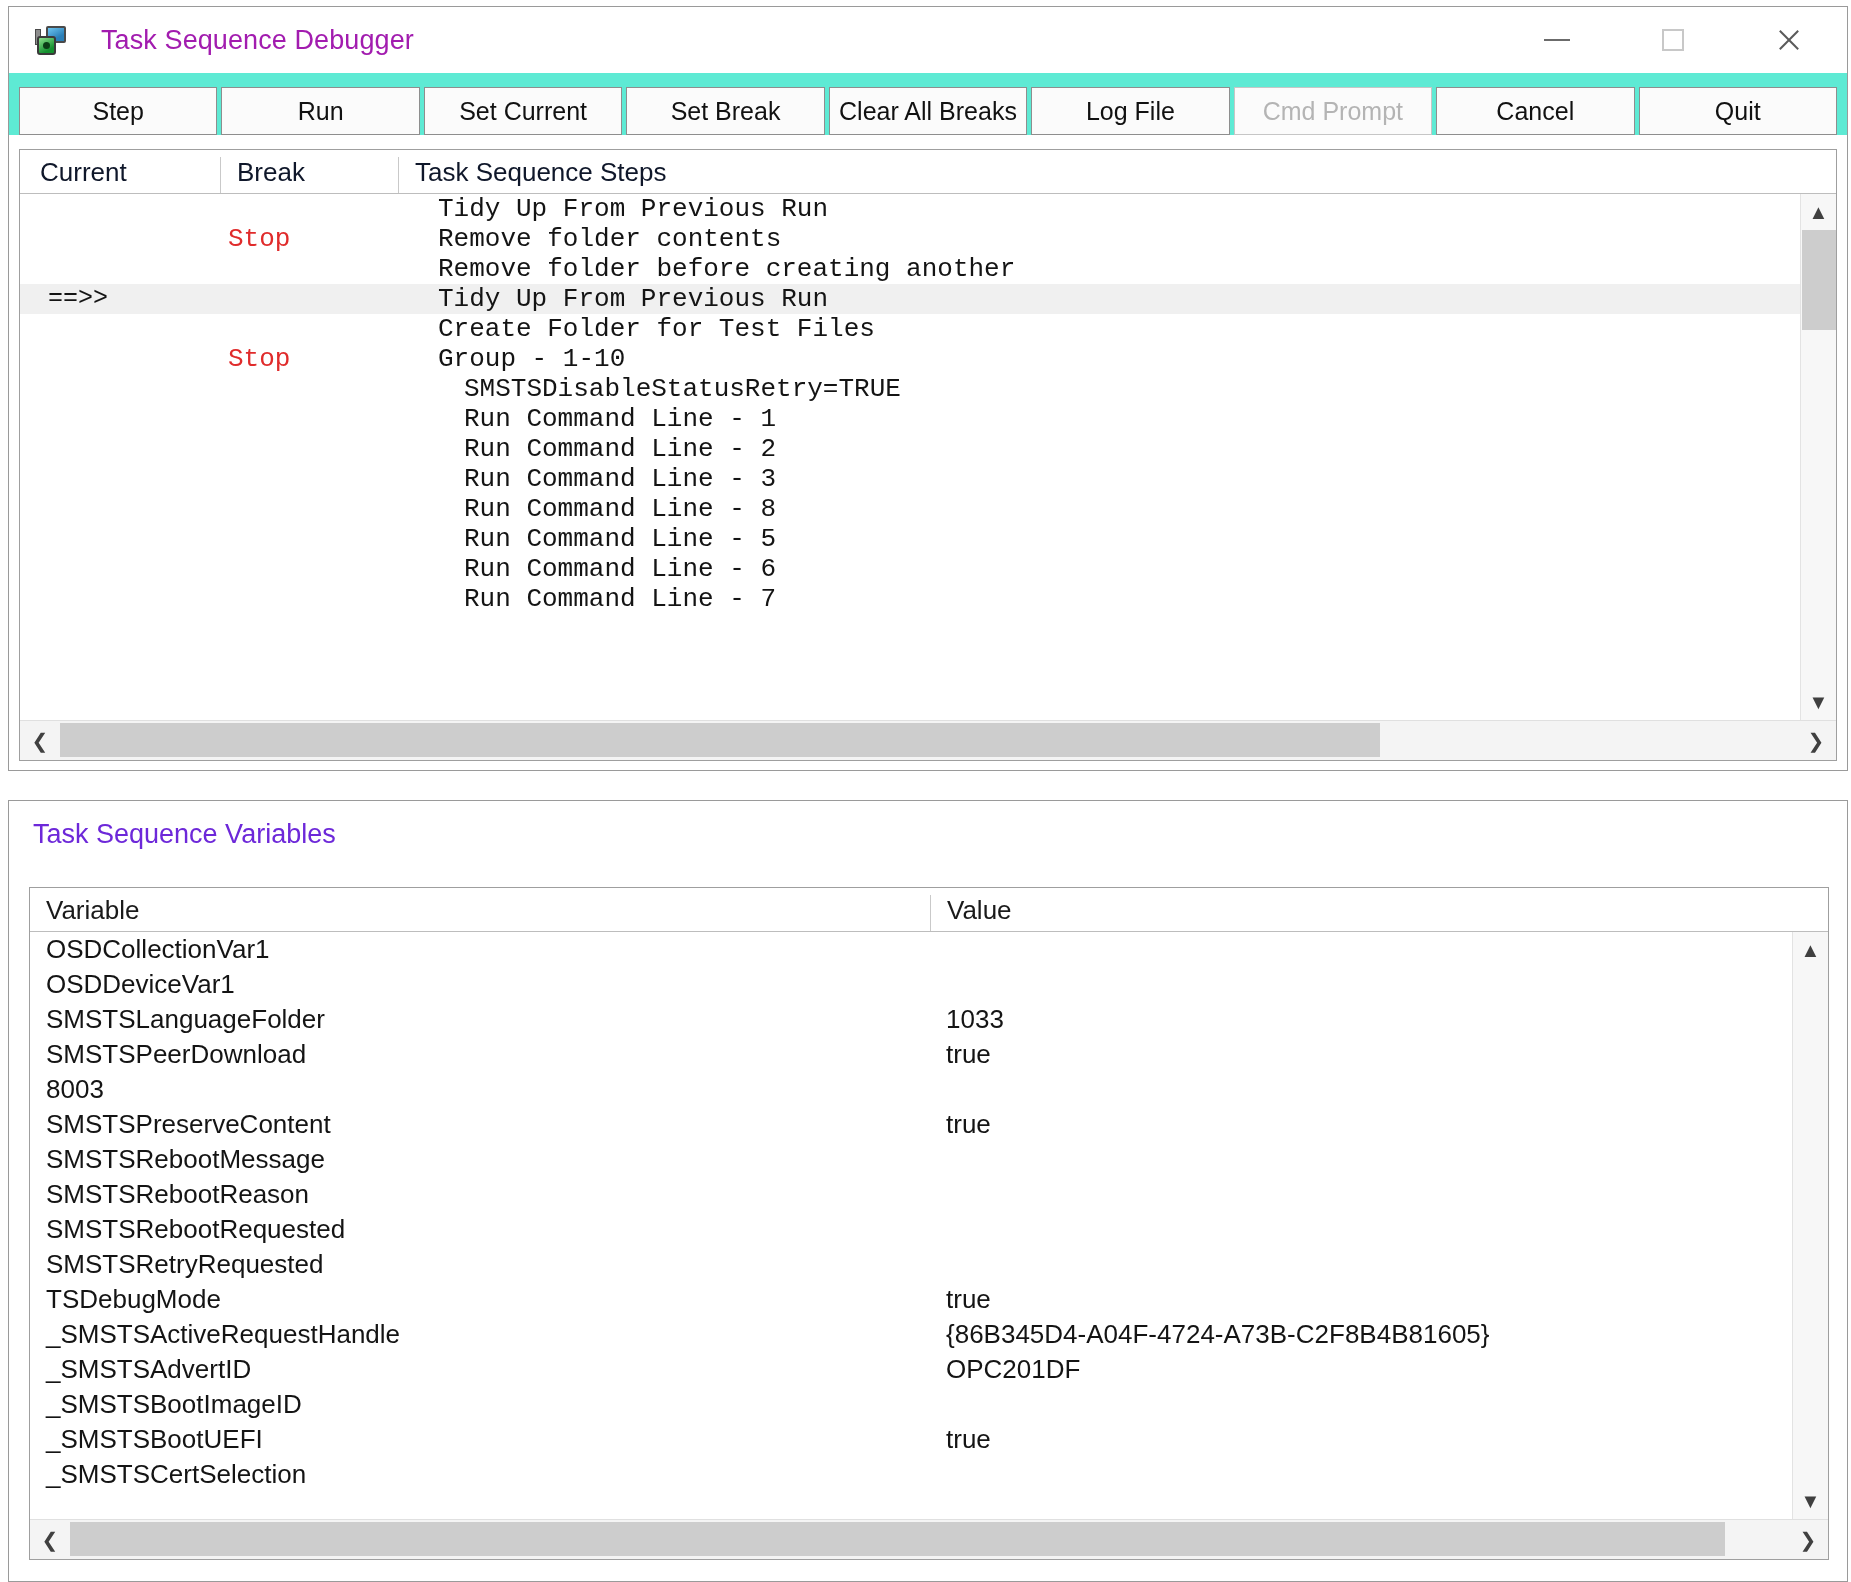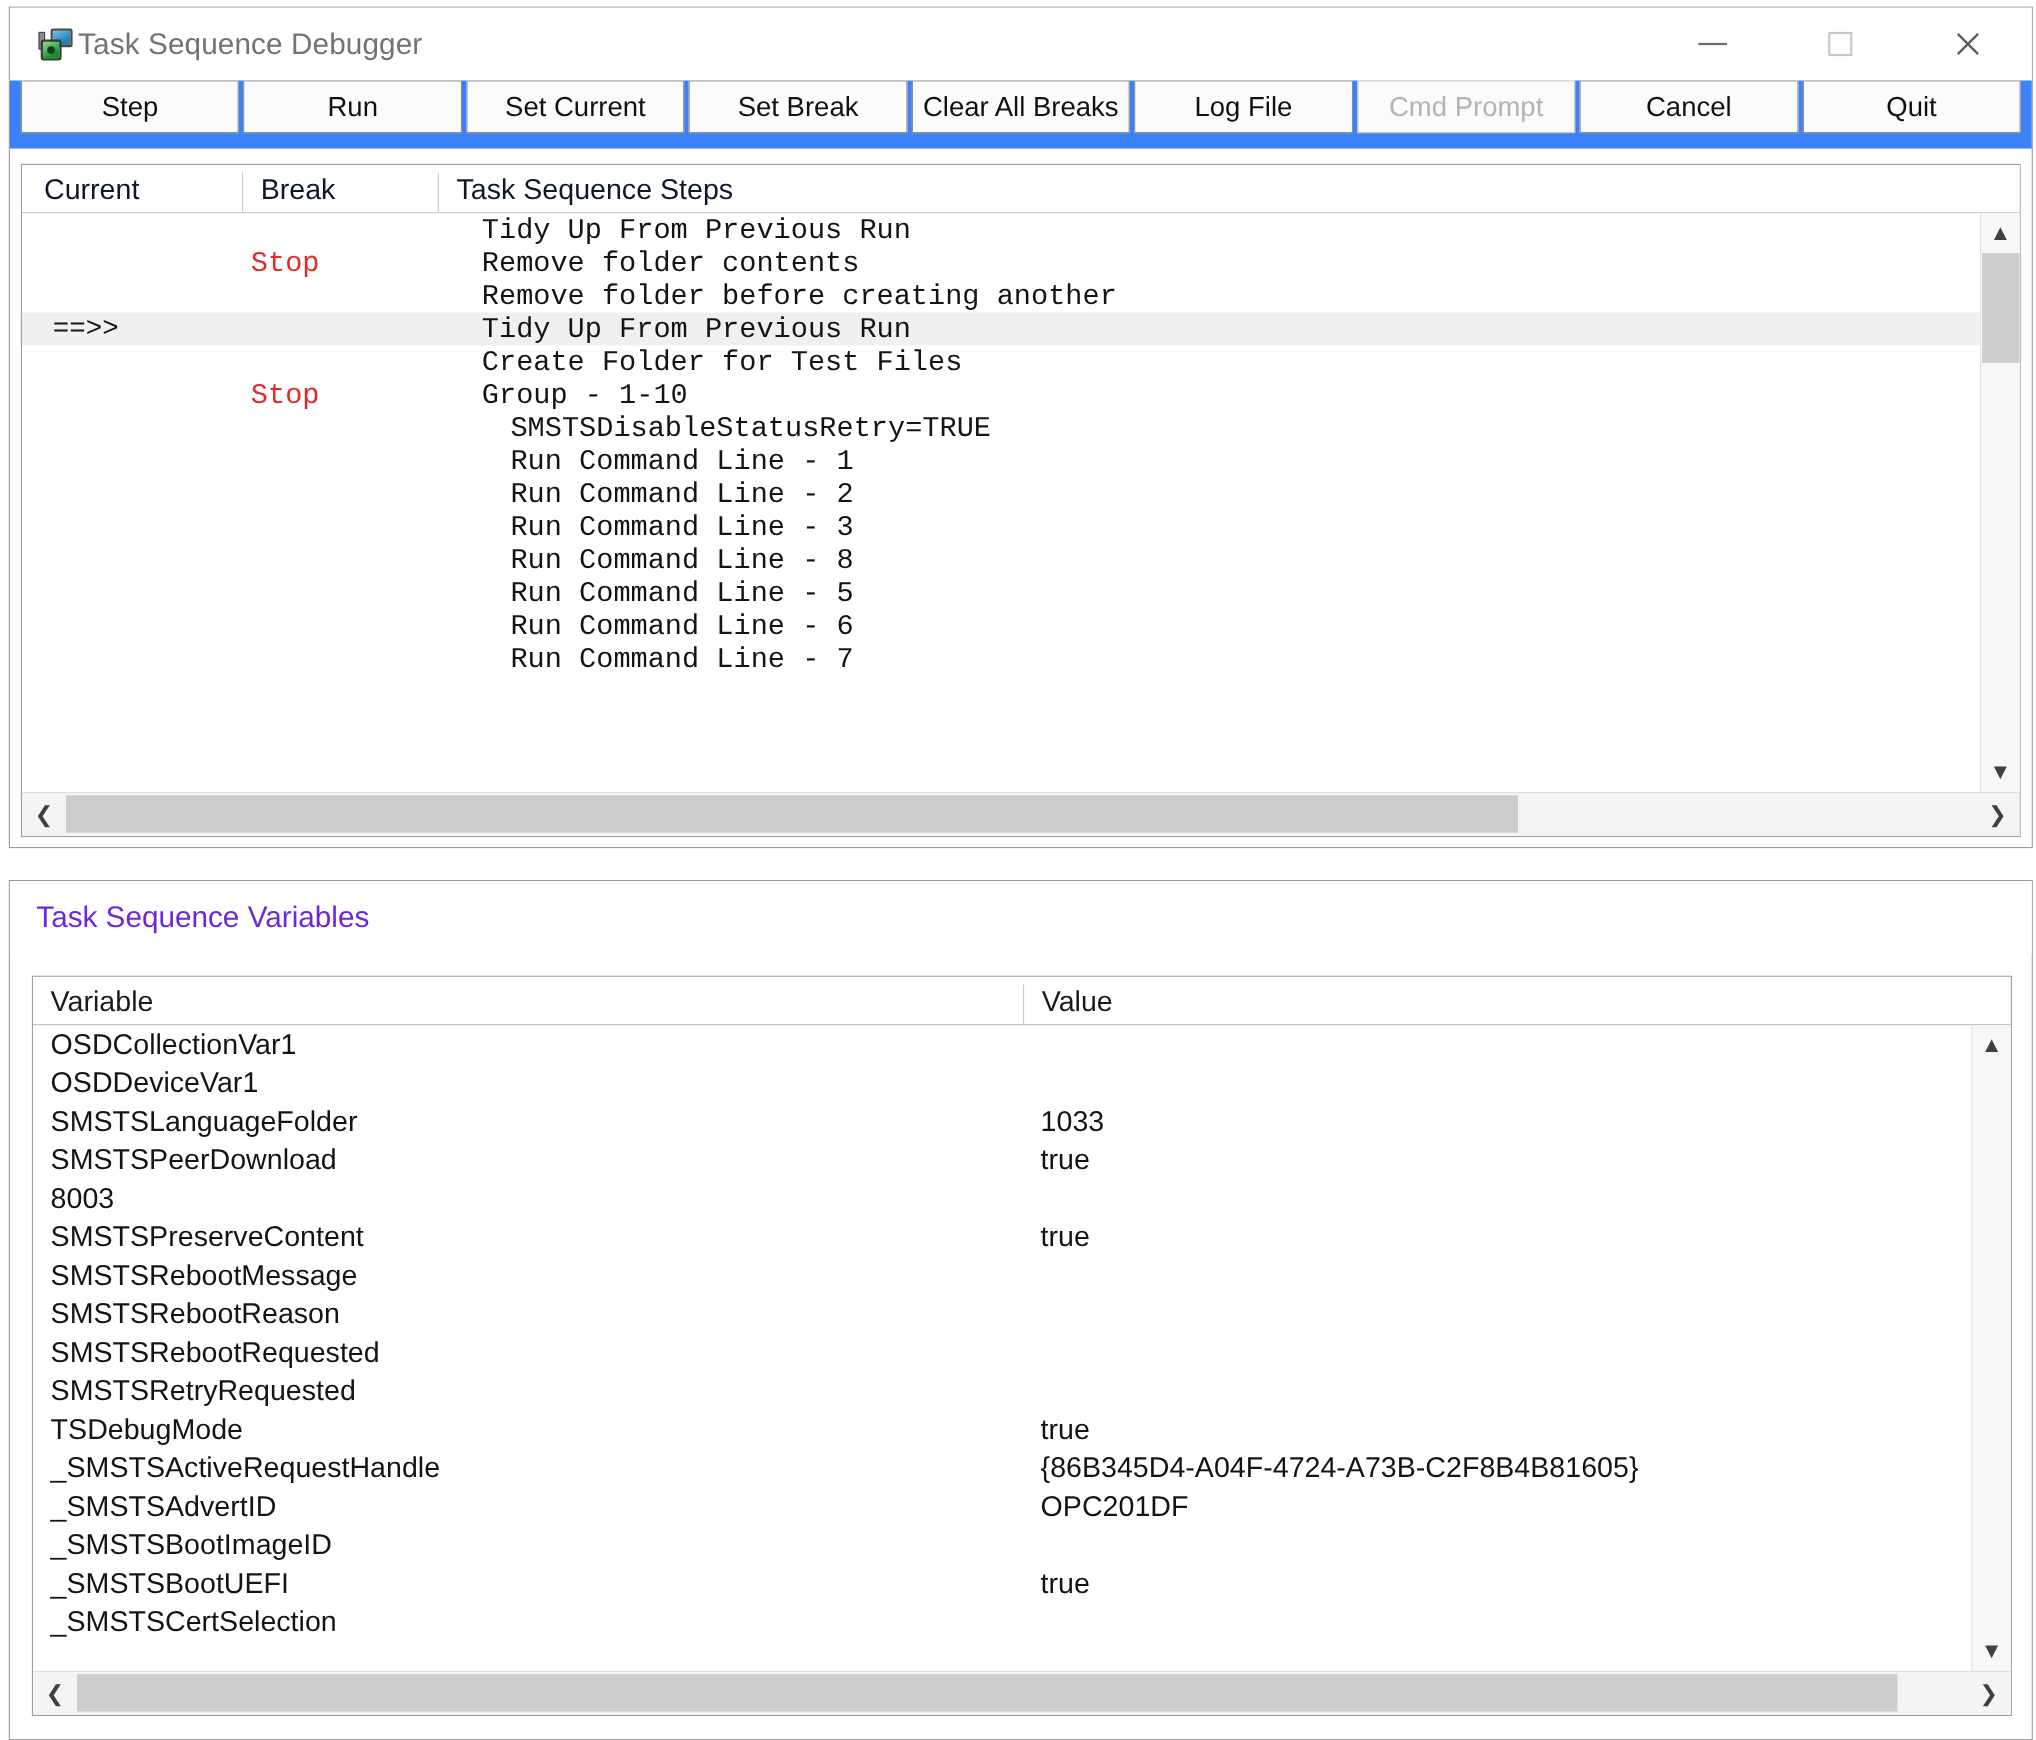--- a/index.html
+++ b/index.html
@@ -56,23 +56,23 @@
     background: #0b3d16;
     border-radius: 50%;
   }
   .app-icon .stick {
     position: absolute; left: 0px; top: 6px;
     width: 6px; height: 16px;
     background: #8d8d8d;
     border: 1px solid #4a4a4a;
   }
   .title-text {
-    margin-left: 2px;
+    margin-left: 32px;
     font-size: 27px;
-    color: #737373;
+    color: #a21caf;
     letter-spacing: 0.1px;
     white-space: nowrap;
   }
   .win-controls {
     position: absolute;
     right: 0; top: 0;
     height: 66px;
     display: flex;
     align-items: stretch;
   }
@@ -100,23 +100,23 @@
     background: #5a5a5a;
   }
   .glyph-close::before { transform: rotate(45deg); }
   .glyph-close::after  { transform: rotate(-45deg); }
 
   
   .toolbar {
     height: 62px;
     padding: 0 10px;
     display: flex;
-    align-items: flex-start;
+    align-items: flex-end;
     gap: 4px;
-    background: #3b82f6;
+    background: #5eead4;
   }
   .tb-btn {
     flex: 1 1 0;
     height: 48px;
     border: 1px solid #8e8e8e;
     background: #fbfbfb;
     color: #111111;
     font-family: "Liberation Sans", sans-serif;
     font-size: 25px;
     display: flex;

